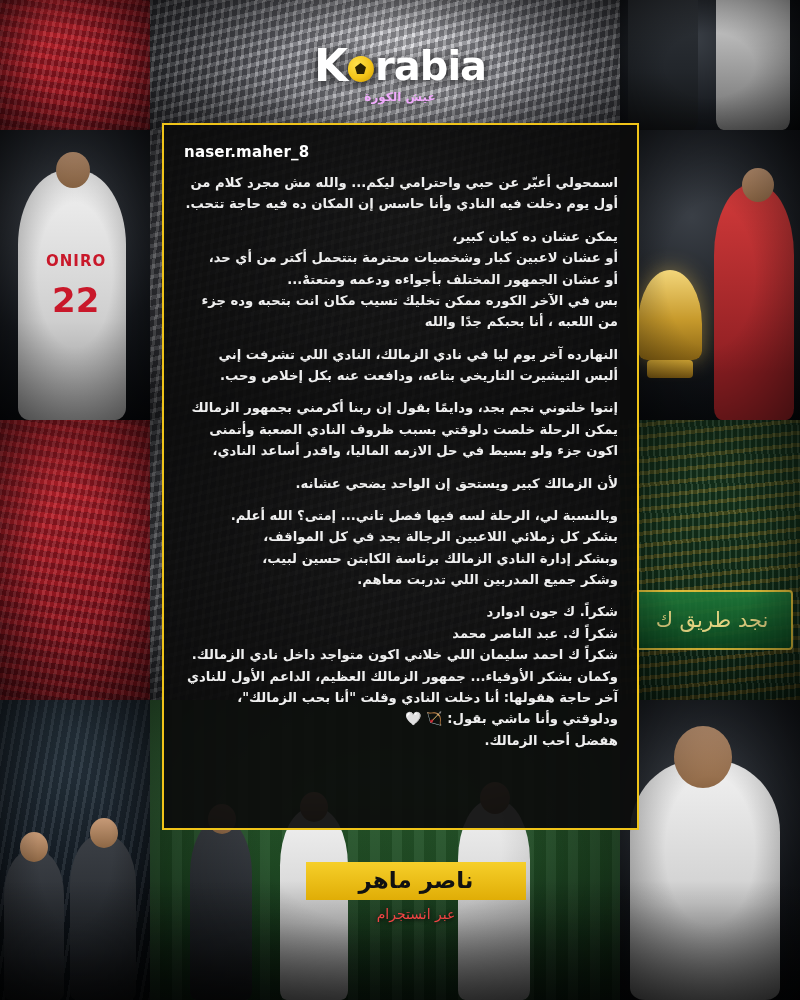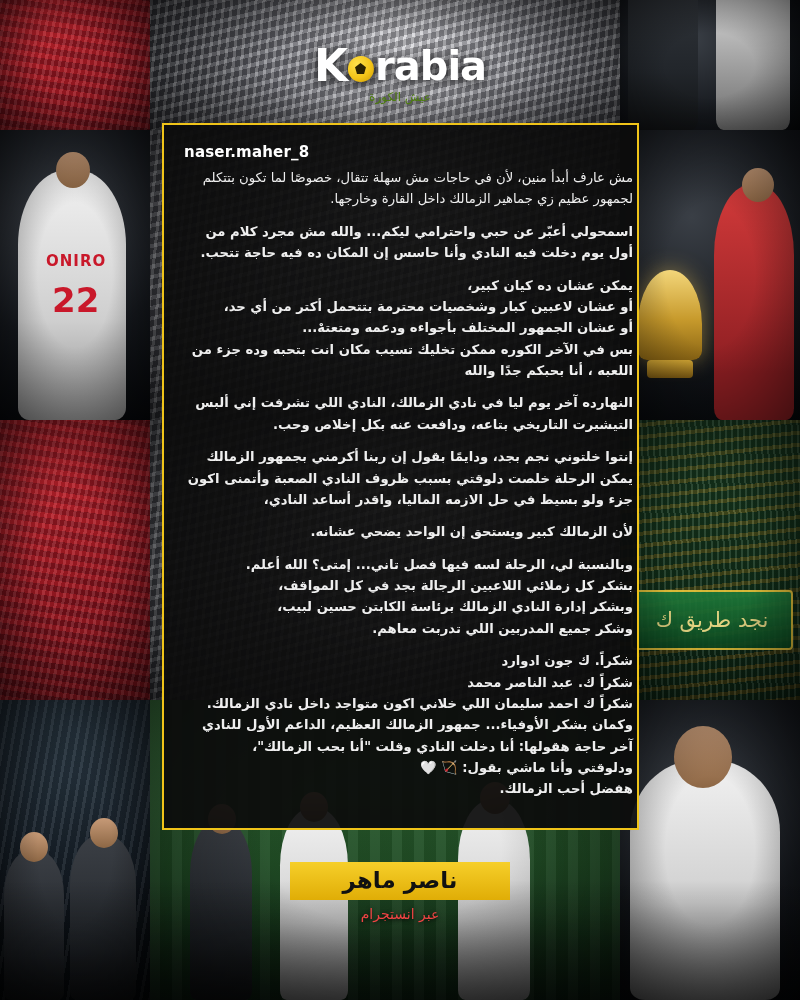--- a/index.html
+++ b/index.html
@@ -158,36 +158,37 @@
     content: "";
     position: absolute;
     left: 7px; top: 7px;
     width: 11px; height: 11px;
     background: #2b2202;
     clip-path: polygon(50% 0%, 100% 38%, 82% 100%, 18% 100%, 0% 38%);
   }
   .logo-sub {
     margin-top: 2px;
     font-size: 12px;
-    color: #4d7c0f;
+    color: #f0abfc;
     direction: rtl;
     letter-spacing: 2px;
+    font-weight: bold;
   }
 
   
   .quote-card {
     position: absolute;
     left: 162px;
     top: 123px;
     width: 477px;
     height: 707px;
     background: rgba(12, 12, 12, .93);
     border: 2px solid #f0c419;
     box-sizing: border-box;
-    padding: 18px 4px 14px 20px;
+    padding: 18px 19px 14px 20px;
     z-index: 7;
   }
   .handle {
     color: #ffffff;
     font-size: 15px;
     font-weight: bold;
     margin: 0 0 6px 0;
     letter-spacing: .2px;
   }
   .quote-body {
@@ -198,21 +199,21 @@
     line-height: 1.62;
     white-space: pre-wrap;
     word-break: break-word;
   }
   .quote-body p { margin: 0 0 0 0; }
   .quote-body p.gap { margin-top: 11px; font-weight: bold; }
 
   
   .nameplate {
     position: absolute;
-    left: 290px;
+    left: 306px;
     top: 862px;
     width: 220px;
     z-index: 8;
     text-align: center;
   }
   .name-bar {
     background: linear-gradient(180deg, #f6cf2a 0%, #e0ad06 100%);
     color: #111;
     font-size: 23px;
     font-weight: bold;
@@ -315,21 +316,21 @@
     <div class="logo-main">
       <span class="logo-k">K</span>
       <span class="logo-ball"></span>
       <span>rabia</span>
     </div>
     <div class="logo-sub">عيش الكورة</div>
   </div>
 
   <div class="quote-card">
     <div class="handle">naser.maher_8</div>
-    <div class="quote-body" id="quote-body"><p>مش عارف أبدأ منين، لأن في حاجات مش سهلة تتقال، خصوصًا لما تكون بتتكلم لجمهور عظيم زي جماهير الزمالك داخل القارة وخارجها.</p><p class="gap">اسمحولي أعبّر عن حبي واحترامي ليكم... والله مش مجرد كلام من أول يوم دخلت فيه النادي وأنا حاسس إن المكان ده فيه حاجة تتحب.</p><p class="gap">يمكن عشان ده كيان كبير،
+    <div class="quote-body" id="quote-body"><p class="gap">اسمحولي أعبّر عن حبي واحترامي ليكم... والله مش مجرد كلام من أول يوم دخلت فيه النادي وأنا حاسس إن المكان ده فيه حاجة تتحب.</p><p class="gap">يمكن عشان ده كيان كبير،
 أو عشان لاعبين كبار وشخصيات محترمة بتتحمل أكتر من أي حد،
 أو عشان الجمهور المختلف بأجواءه ودعمه ومتعتهْ...
 بس في الآخر الكوره ممكن تخليك تسيب مكان انت بتحبه وده جزء من اللعبه ، أنا بحبكم جدًا والله</p><p class="gap">النهارده آخر يوم ليا في نادي الزمالك، النادي اللي تشرفت إني ألبس التيشيرت التاريخي بتاعه، ودافعت عنه بكل إخلاص وحب.</p><p class="gap">إنتوا خلتوني نجم بجد، ودايمًا بقول إن ربنا أكرمني بجمهور الزمالك يمكن الرحلة خلصت دلوقتي بسبب ظروف النادي الصعبة وأتمنى اكون جزء ولو بسيط في حل الازمه الماليا، واقدر أساعد النادي،</p><p class="gap">لأن الزمالك كبير ويستحق إن الواحد يضحي عشانه.</p><p class="gap">وبالنسبة لي، الرحلة لسه فيها فصل تاني... إمتى؟ الله أعلم.
 بشكر كل زملائي اللاعبين الرجالة بجد في كل المواقف،
 وبشكر إدارة النادي الزمالك برئاسة الكابتن حسين لبيب،
 وشكر جميع المدربين اللي تدربت معاهم.</p><p class="gap">شكراً. ك جون ادوارد
 شكراً ك. عبد الناصر محمد
 شكراً ك احمد سليمان اللي خلاني اكون متواجد داخل نادي الزمالك.
 وكمان بشكر الأوفياء... جمهور الزمالك العظيم، الداعم الأول للنادي
 آخر حاجة هقولها: أنا دخلت النادي وقلت "أنا بحب الزمالك"،

